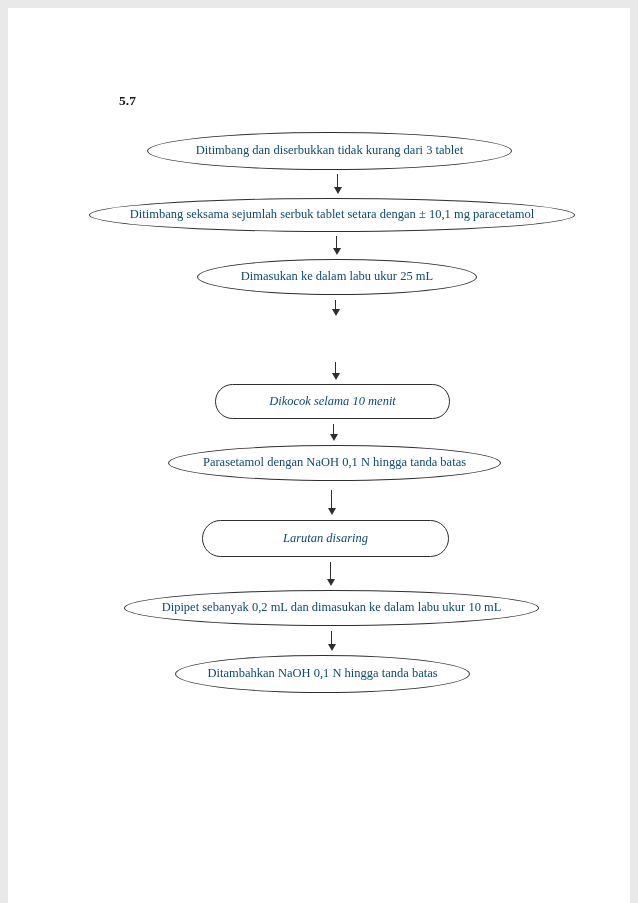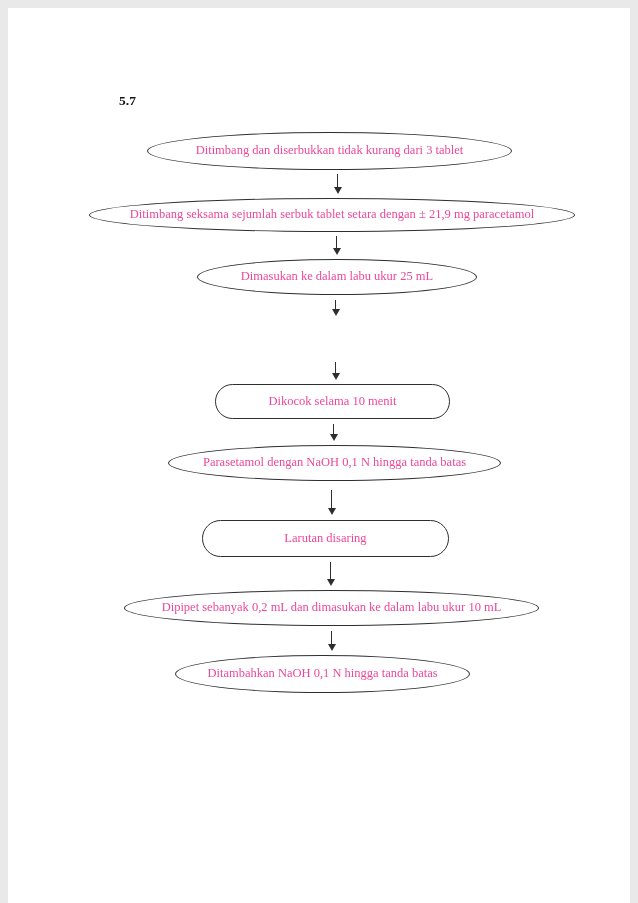--- a/index.html
+++ b/index.html
@@ -26,34 +26,34 @@
   }
   .node {
     position: absolute;
     border: 1.2px solid #2e2e2e;
     background: #ffffff;
     display: flex;
     align-items: center;
     justify-content: center;
     text-align: center;
     font-size: 12.5px;
-    color: #ec4899;
+    color: #0c4a6e;
     line-height: 1.1;
     padding: 0 14px;
   }
   .ellipse { border-radius: 50%; }
   .stadium { border-radius: 20px; }
 
   .n1 { left: 135px; top: 120px; width: 365px; height: 38px; }
   .n2 { left:  77px; top: 186px; width: 486px; height: 34px; }
   .n3 { left: 185px; top: 247px; width: 280px; height: 36px; }
   .n4 { left: 203px; top: 308px; width: 237px; height: 37px; }
-  .n5 { left: 203px; top: 372px; width: 235px; height: 35px; }
+  .n5 { left: 203px; top: 372px; width: 235px; height: 35px; font-style: italic; }
   .n6 { left: 156px; top: 433px; width: 333px; height: 36px; }
-  .n7 { left: 190px; top: 508px; width: 247px; height: 37px; }
+  .n7 { left: 190px; top: 508px; width: 247px; height: 37px; font-style: italic; }
   .n8 { left: 112px; top: 578px; width: 415px; height: 36px; }
   .n9 { left: 163px; top: 643px; width: 295px; height: 38px; }
 
   .arrow { position: absolute; width: 9px; }
   .arrow .shaft {
     position: absolute;
     left: 4px; top: 0; bottom: 6px;
     width: 1.2px;
     background: #2e2e2e;
   }
@@ -86,21 +86,21 @@
   <div class="node ellipse n1">
     <span>Ditimbang dan diserbukkan tidak kurang dari 3 tablet</span>
   </div>
 
   <div class="arrow a1">
     <div class="shaft"></div>
     <div class="head"></div>
   </div>
 
   <div class="node ellipse n2">
-    <span>Ditimbang seksama sejumlah serbuk tablet setara dengan ± 21,9 mg paracetamol</span>
+    <span>Ditimbang seksama sejumlah serbuk tablet setara dengan ± 10,1 mg paracetamol</span>
   </div>
 
   <div class="arrow a2">
     <div class="shaft"></div>
     <div class="head"></div>
   </div>
 
   <div class="node ellipse n3">
     <span>Dimasukan ke dalam labu ukur 25 mL</span>
   </div>

